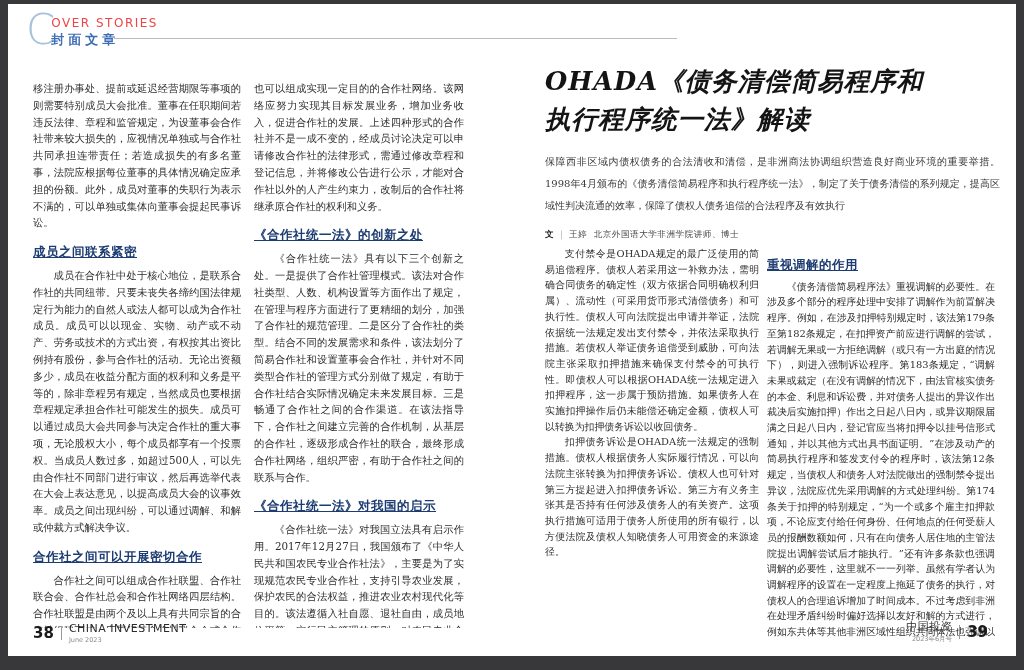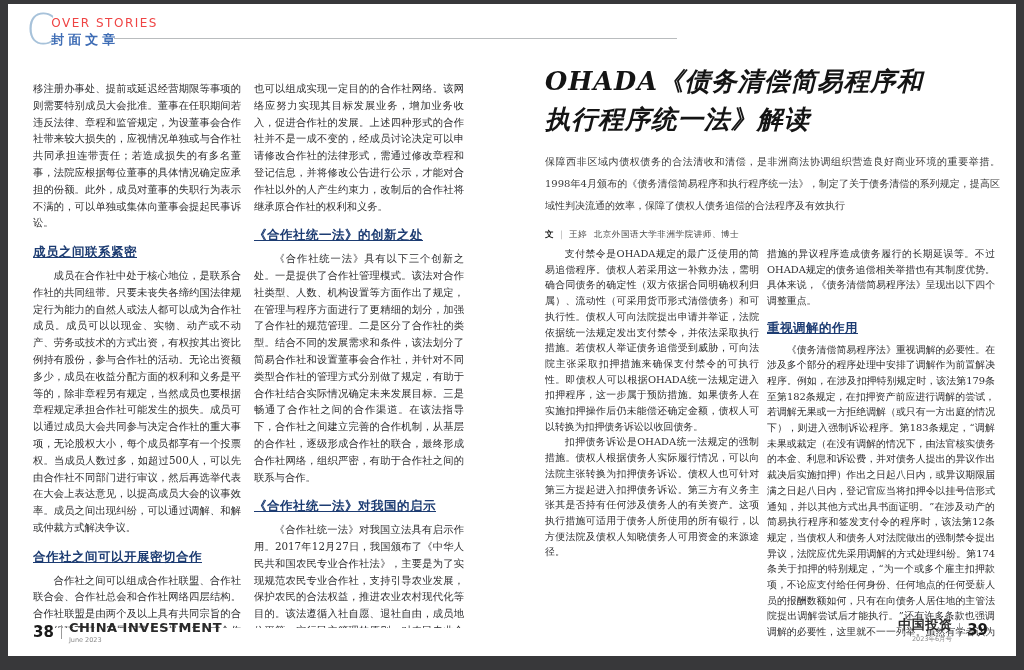--- a/index.html
+++ b/index.html
@@ -54,21 +54,21 @@
   .art-byline .by-sep{color:#999;margin:0 3px;}
   
   .footer{position:absolute;bottom:12px;display:flex;align-items:center;
     font-family:"DejaVu Sans","Liberation Sans",sans-serif;}
   .footer-left{left:25px;}
   .footer-right{right:28px;}
   .pg-num{font-size:15px;font-weight:bold;color:#1a1a1a;}
   .f-div{width:1px;height:14px;background:#9a9a9a;margin:0 7px;}
   .f-stack{display:flex;flex-direction:column;}
   .f-stack.right{align-items:flex-end;}
-  .f-brand{font-size:13px;font-weight:bold;letter-spacing:0.5px;color:#2a2a2a;}
+  .f-brand{font-size:11px;font-weight:normal;letter-spacing:0.5px;color:#2a2a2a;}
   .f-date{font-size:6.5px;color:#8a8a8a;margin-top:1px;}
 </style>
 </head>
 <body>
 
 <div class="page">
 
   <div class="logo">
     <span class="logo-c">C</span>
     <span class="logo-text">
@@ -105,21 +105,20 @@
     </div>
   </div>
 
   <div class="col right-body right-col" style="left:537px;top:242px;width:214px;height:378px;">
     <p class="ind">支付禁令是OHADA规定的最广泛使用的简易追偿程序。债权人若采用这一补救办法，需明确合同债务的确定性（双方依据合同明确权利归属）、流动性（可采用货币形式清偿债务）和可执行性。债权人可向法院提出申请并举证，法院依据统一法规定发出支付禁令，并依法采取执行措施。若债权人举证债务追偿受到威胁，可向法院主张采取扣押措施来确保支付禁令的可执行性。即债权人可以根据OHADA统一法规定进入扣押程序，这一步属于预防措施。如果债务人在实施扣押操作后仍未能偿还确定金额，债权人可以转换为扣押债务诉讼以收回债务。</p>
     <p class="ind">扣押债务诉讼是OHADA统一法规定的强制措施。债权人根据债务人实际履行情况，可以向法院主张转换为扣押债务诉讼。债权人也可针对第三方提起进入扣押债务诉讼。第三方有义务主张其是否持有任何涉及债务人的有关资产。这项执行措施可适用于债务人所使用的所有银行，以方便法院及债权人知晓债务人可用资金的来源途径。</p>
 
   </div>
 
   <div class="col right-body right-col" style="left:759px;top:242px;width:228px;height:392px;">
-    <p>措施的异议程序造成债务履行的长期延误等。不过OHADA规定的债务追偿相关举措也有其制度优势。具体来说，《债务清偿简易程序法》呈现出以下四个调整重点。</p>
     <h3 class="sec">重视调解的作用</h3>
     <p class="ind">《债务清偿简易程序法》重视调解的必要性。在涉及多个部分的程序处理中安排了调解作为前置解决程序。例如，在涉及扣押特别规定时，该法第179条至第182条规定，在扣押资产前应进行调解的尝试，若调解无果或一方拒绝调解（或只有一方出庭的情况下），则进入强制诉讼程序。第183条规定，“调解未果或裁定（在没有调解的情况下，由法官核实债务的本金、利息和诉讼费，并对债务人提出的异议作出裁决后实施扣押）作出之日起八日内，或异议期限届满之日起八日内，登记官应当将扣押令以挂号信形式通知，并以其他方式出具书面证明。”在涉及动产的简易执行程序和签发支付令的程序时，该法第12条规定，当债权人和债务人对法院做出的强制禁令提出异议，法院应优先采用调解的方式处理纠纷。第174条关于扣押的特别规定，“为一个或多个雇主扣押款项，不论应支付给任何身份、任何地点的任何受薪人员的报酬数额如何，只有在向债务人居住地的主管法院提出调解尝试后才能执行。”还有许多条款也强调调解的必要性，这里就不一一列举。虽然有学者认为调解程序的设置在一定程度上拖延了债务的执行，对债权人的合理追诉增加了时间成本。不过考虑到非洲在处理矛盾纠纷时偏好选择以友好和解的方式进行，例如东共体等其他非洲区域性组织共同体法也强调以调解的方式友好解决区域性贸易及非贸易争端，鼓励区域性共同体法院充当仲裁庭。和解的方式也侧面推动了债务支付的创新型解决。此外，《债务清偿简易</p>
   </div>
 
   <div class="footer footer-left">
     <span class="pg-num">38</span>
     <span class="f-div"></span>
     <span class="f-stack">
       <span class="f-brand">CHINA INVESTMENT</span>
       <span class="f-date">June 2023</span>

